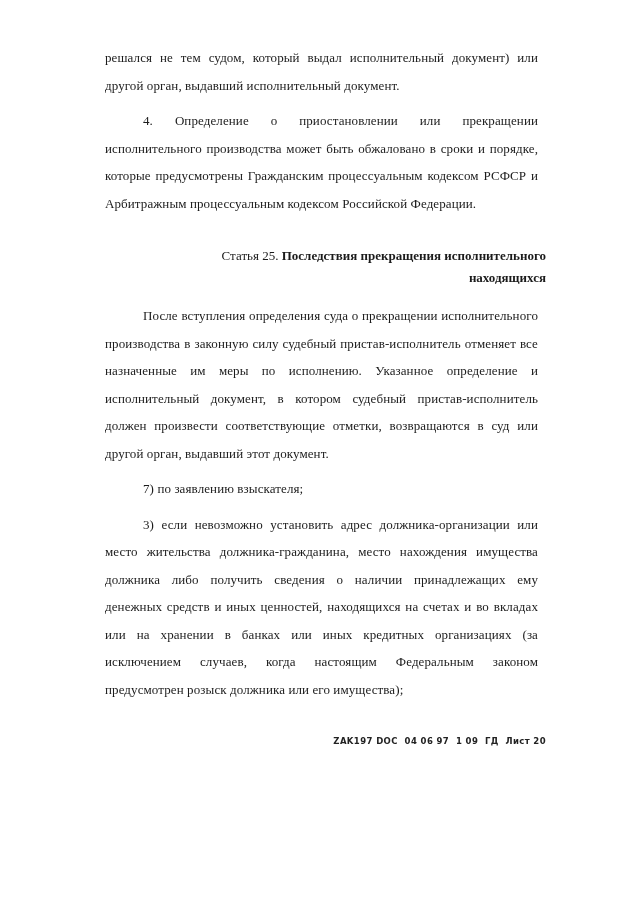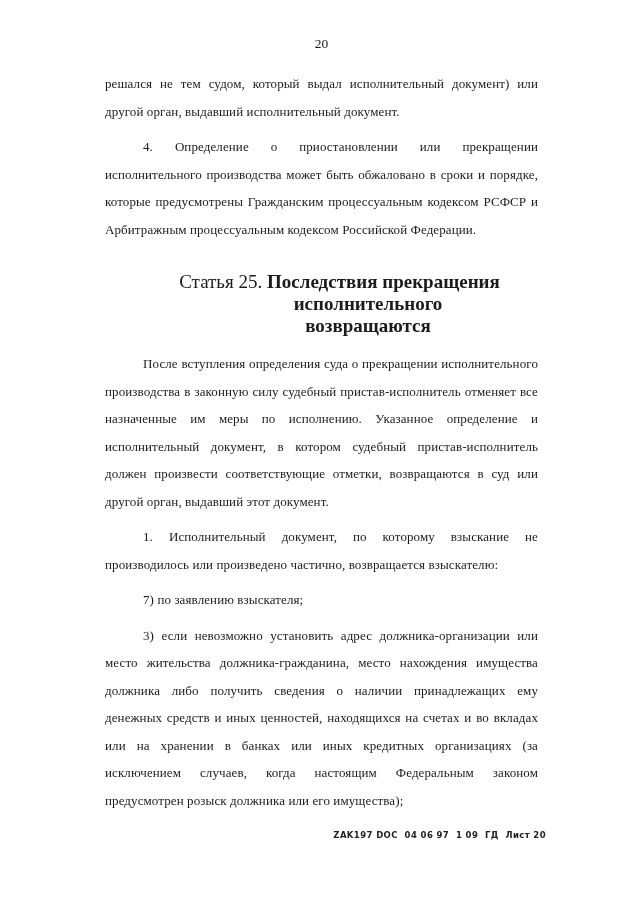--- a/index.html
+++ b/index.html
@@ -30,64 +30,62 @@
   p.body-para {
     margin: 8px;
     line-height: 27.5px;
     text-align: justify;
     letter-spacing: 0.1px;
   }
   p.indent {
     text-indent: 38px;
   }
   .article-heading {
-    font-size: 19px;
+    font-size: 13px;
     line-height: 22px;
     padding-left: 93px;
     text-indent: -57px;
-    text-align: center;
+    text-align: right;
   }
   .article-heading .article-title {
     font-weight: bold;
   }
   .heading-25 {
     margin: 28px 0 13px 0;
   }
   .heading-26 {
     margin: 9px 0 13px 0;
   }
   .footer-line {
-    margin-top: 16px;
+    margin-top: 33px;
     text-align: right;
     font-family: "DejaVu Sans", sans-serif;
     font-size: 8.5px;
     font-weight: bold;
     letter-spacing: 0.4px;
     color: #222222;
     white-space: pre;
   }
 </style>
 </head>
 <body>
 
 <div class="page">
   <div class="content">
 
-    <div class="page-number">20</div>
 
     <p class="body-para">решался не тем судом, который выдал исполнительный документ) или другой орган, выдавший исполнительный документ.</p>
 
     <p class="body-para indent">4. Определение о приостановлении или прекращении исполнительного производства может быть обжаловано в сроки и порядке, которые предусмотрены Гражданским процессуальным кодексом РСФСР и Арбитражным процессуальным кодексом Российской Федерации.</p>
 
-    <div class="article-heading heading-25"><span>Статья 25.</span> <span class="article-title">Последствия прекращения исполнительного</span><br><span class="article-title">возвращаются</span></div>
+    <div class="article-heading heading-25"><span>Статья 25.</span> <span class="article-title">Последствия прекращения исполнительного</span><br><span class="article-title">находящихся</span></div>
 
     <p class="body-para indent">После вступления определения суда о прекращении исполнительного производства в законную силу судебный пристав-исполнитель отменяет все назначенные им меры по исполнению. Указанное определение и исполнительный документ, в котором судебный пристав-исполнитель должен произвести соответствующие отметки, возвращаются в суд или другой орган, выдавший этот документ.</p>
 
 
-    <p class="body-para indent">1. Исполнительный документ, по которому взыскание не производилось или произведено частично, возвращается взыскателю:</p>
 
     <p class="body-para indent">7) по заявлению взыскателя;</p>
 
 
     <p class="body-para indent">3) если невозможно установить адрес должника-организации или место жительства должника-гражданина, место нахождения имущества должника либо получить сведения о наличии принадлежащих ему денежных средств и иных ценностей, находящихся на счетах и во вкладах или на хранении в банках или иных кредитных организациях (за исключением случаев, когда настоящим Федеральным законом предусмотрен розыск должника или его имущества);</p>
 
     <div class="footer-line">ZAK197 DOC  04 06 97  1 09  ГД  Лист 20</div>
 
   </div>
 </div>

